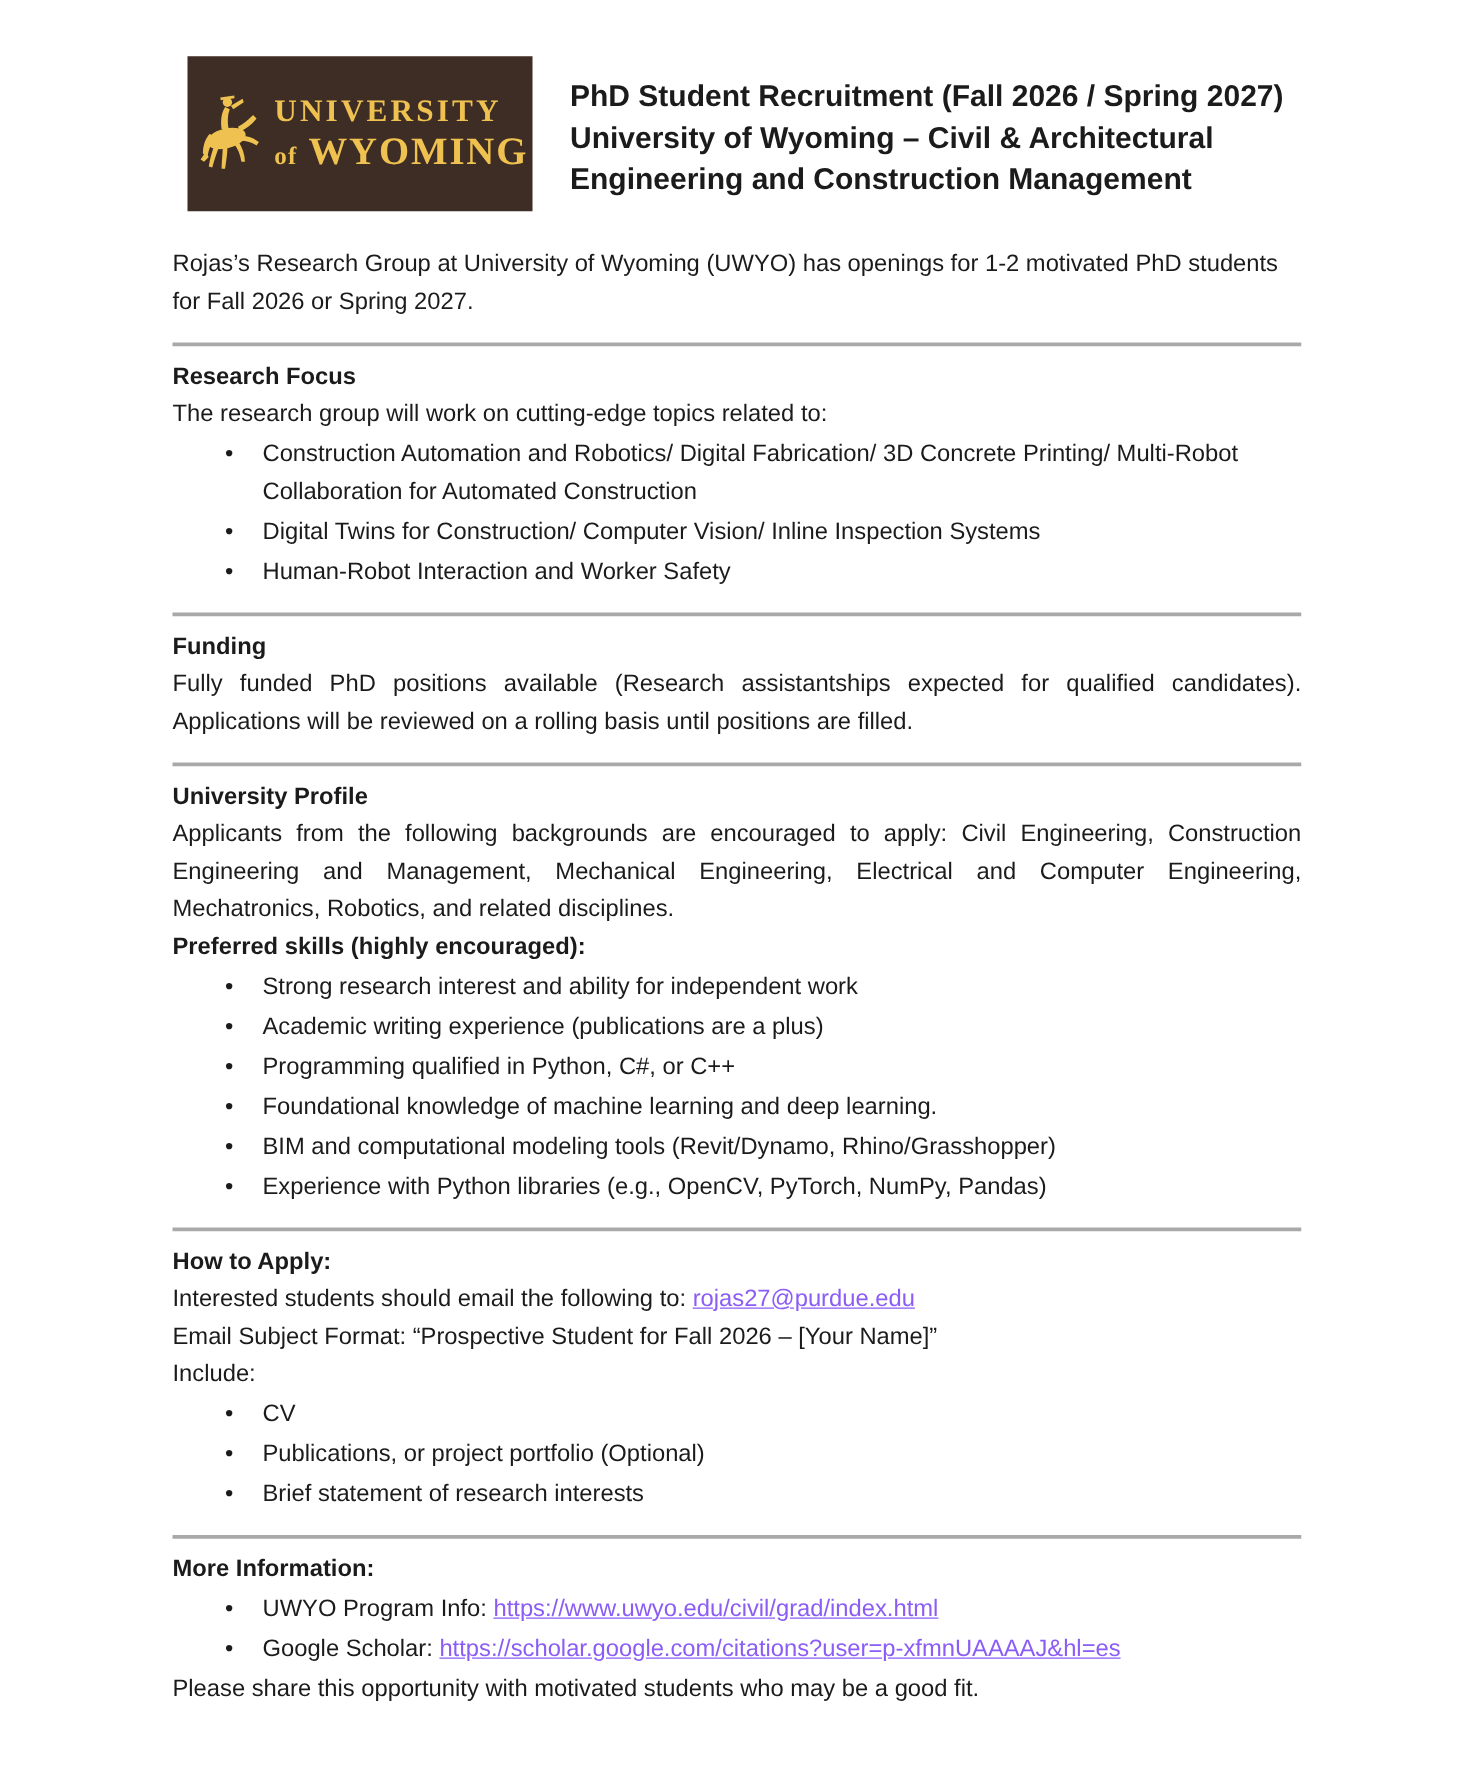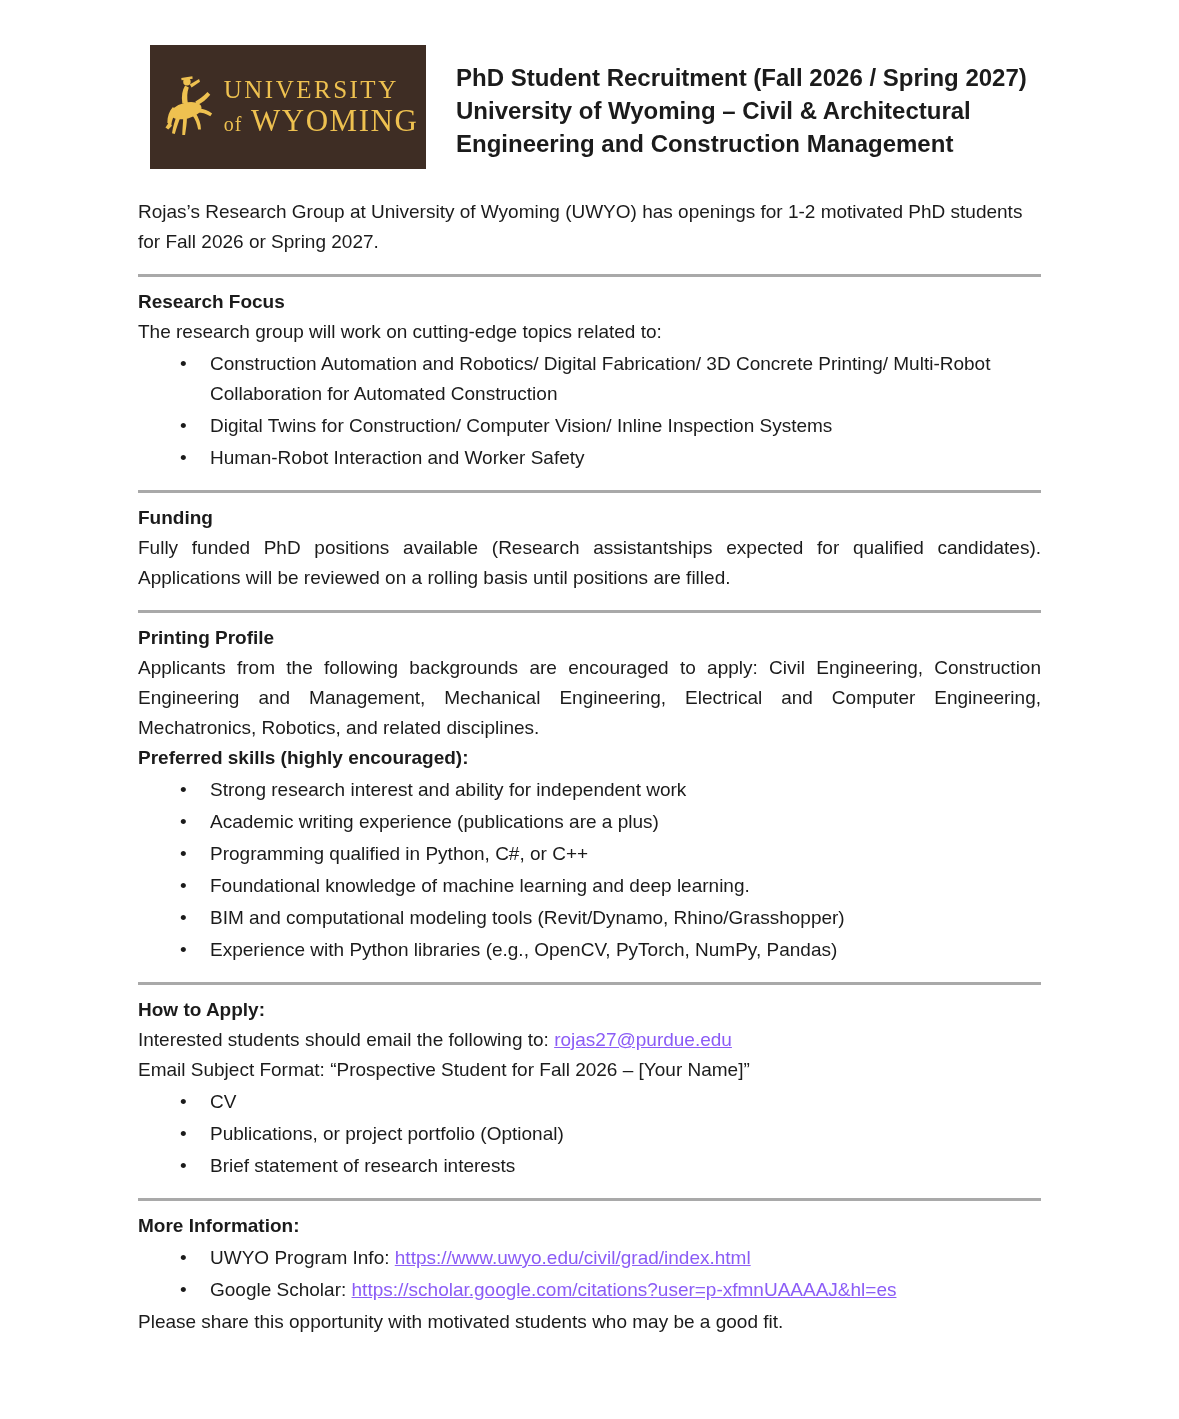--- a/index.html
+++ b/index.html
@@ -14,21 +14,21 @@
     box-sizing: border-box;
     padding-top: 45px;
   }
 
   
   .header { display: flex; margin-left: 150px; }
   .logo {
     width: 276px; height: 124px;
     background: #3e2d24;
     display: flex; align-items: center; justify-content: center;
-    gap: 10px; flex: none;
+    gap: 10px; flex: none; font-weight: bold;
   }
   .logo-words { color: #eec150; font-family: "Liberation Serif", serif; line-height: 1.05; }
   .lw1 { font-size: 25px; letter-spacing: 2.5px; }
   .lw2 { font-size: 31px; letter-spacing: 1.5px; margin-top: 2px; }
   .lw-of { font-size: 20px; letter-spacing: 1px; }
   .titles {
     margin-left: 30px; padding-top: 16px;
     font-weight: bold; font-size: 24px; line-height: 33px;
   }
 
@@ -99,38 +99,39 @@
       <li>Construction Automation and Robotics/ Digital Fabrication/ 3D Concrete Printing/ Multi-Robot Collaboration for Automated Construction</li>
       <li>Digital Twins for Construction/ Computer Vision/ Inline Inspection Systems</li>
       <li>Human-Robot Interaction and Worker Safety</li>
     </ul>
 
     <hr class="section-divider">
     <p class="h">Funding</p>
     <p class="just">Fully funded PhD positions available (Research assistantships expected for qualified candidates). Applications will be reviewed on a rolling basis until positions are filled.</p>
 
     <hr class="section-divider">
-    <p class="h">Printing Profile</p>
+    <p class="h">University Profile</p>
     <p class="just">Applicants from the following backgrounds are encouraged to apply: Civil Engineering, Construction Engineering and Management, Mechanical Engineering, Electrical and Computer Engineering, Mechatronics, Robotics, and related disciplines.</p>
     <p class="h">Preferred skills (highly encouraged):</p>
     <ul>
       <li>Strong research interest and ability for independent work</li>
       <li>Academic writing experience (publications are a plus)</li>
       <li>Programming qualified in Python, C#, or C++</li>
     </ul>
     <ul>
       <li>Foundational knowledge of machine learning and deep learning.</li>
       <li>BIM and computational modeling tools (Revit/Dynamo, Rhino/Grasshopper)</li>
       <li>Experience with Python libraries (e.g., OpenCV, PyTorch, NumPy, Pandas)</li>
     </ul>
 
     <hr class="section-divider">
     <p class="h">How to Apply:</p>
     <p><span>Interested students should email the following to: </span><a class="link">rojas27@purdue.edu</a></p>
     <p>Email Subject Format: “Prospective Student for Fall 2026 – [Your Name]”</p>
+    <p>Include:</p>
     <ul>
       <li>CV</li>
       <li>Publications, or project portfolio (Optional)</li>
       <li>Brief statement of research interests</li>
     </ul>
 
     <hr class="section-divider">
     <p class="h">More Information:</p>
     <ul>
       <li><span>UWYO Program Info: </span><a class="link">https://www.uwyo.edu/civil/grad/index.html</a></li>

